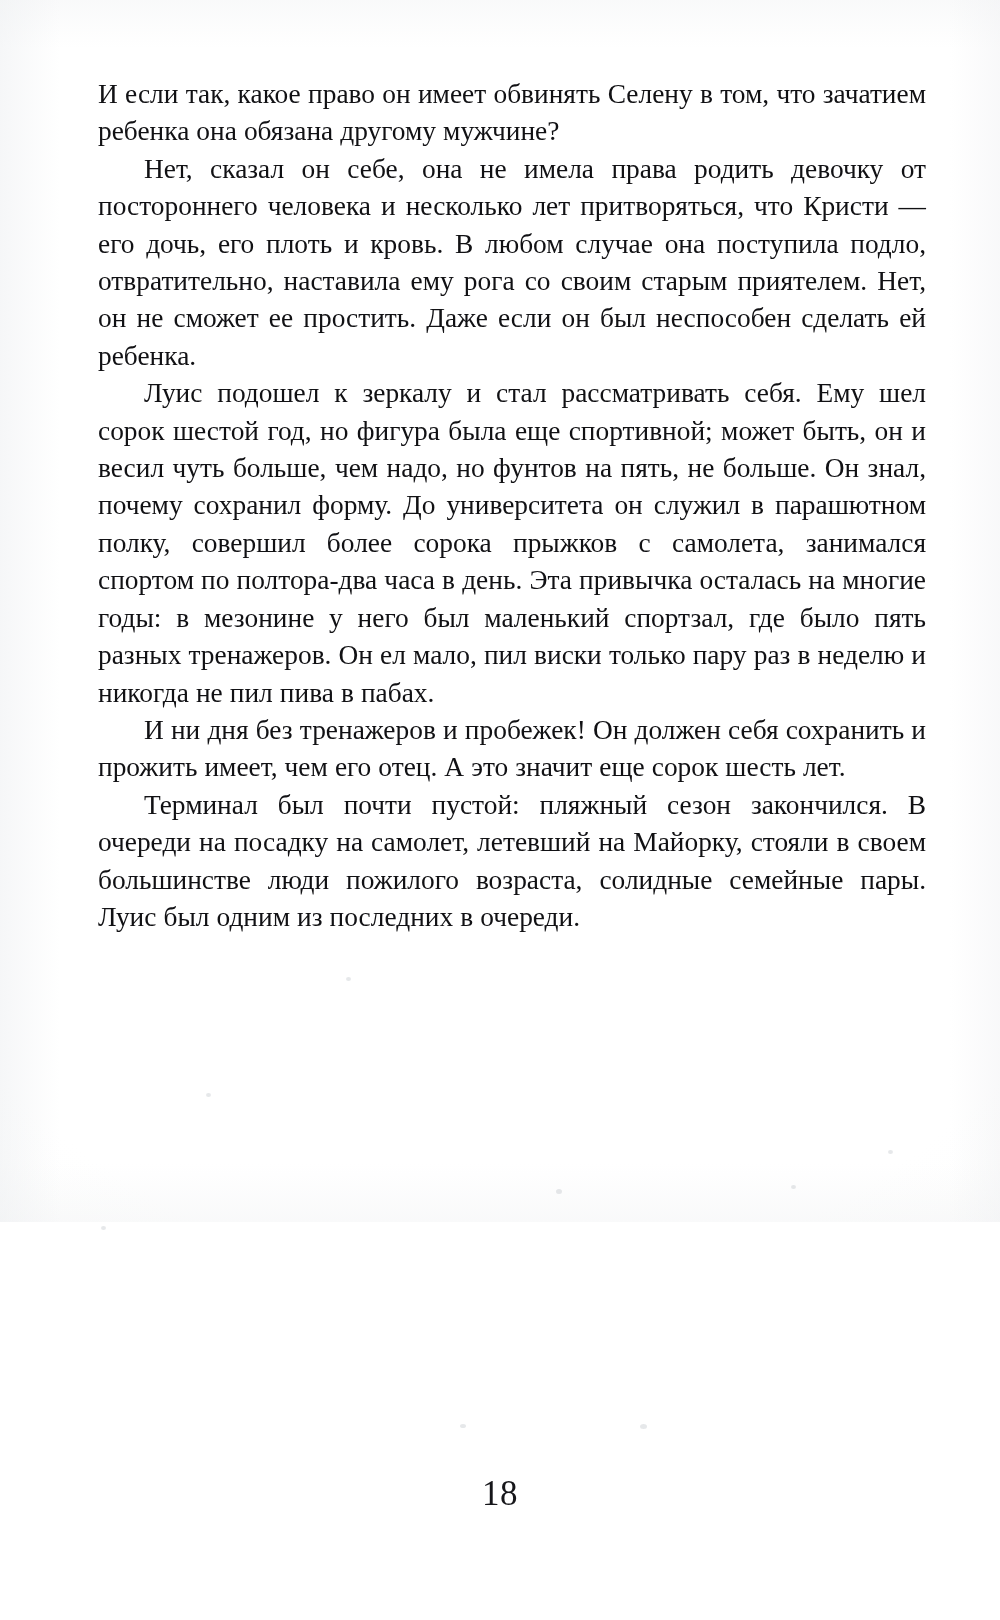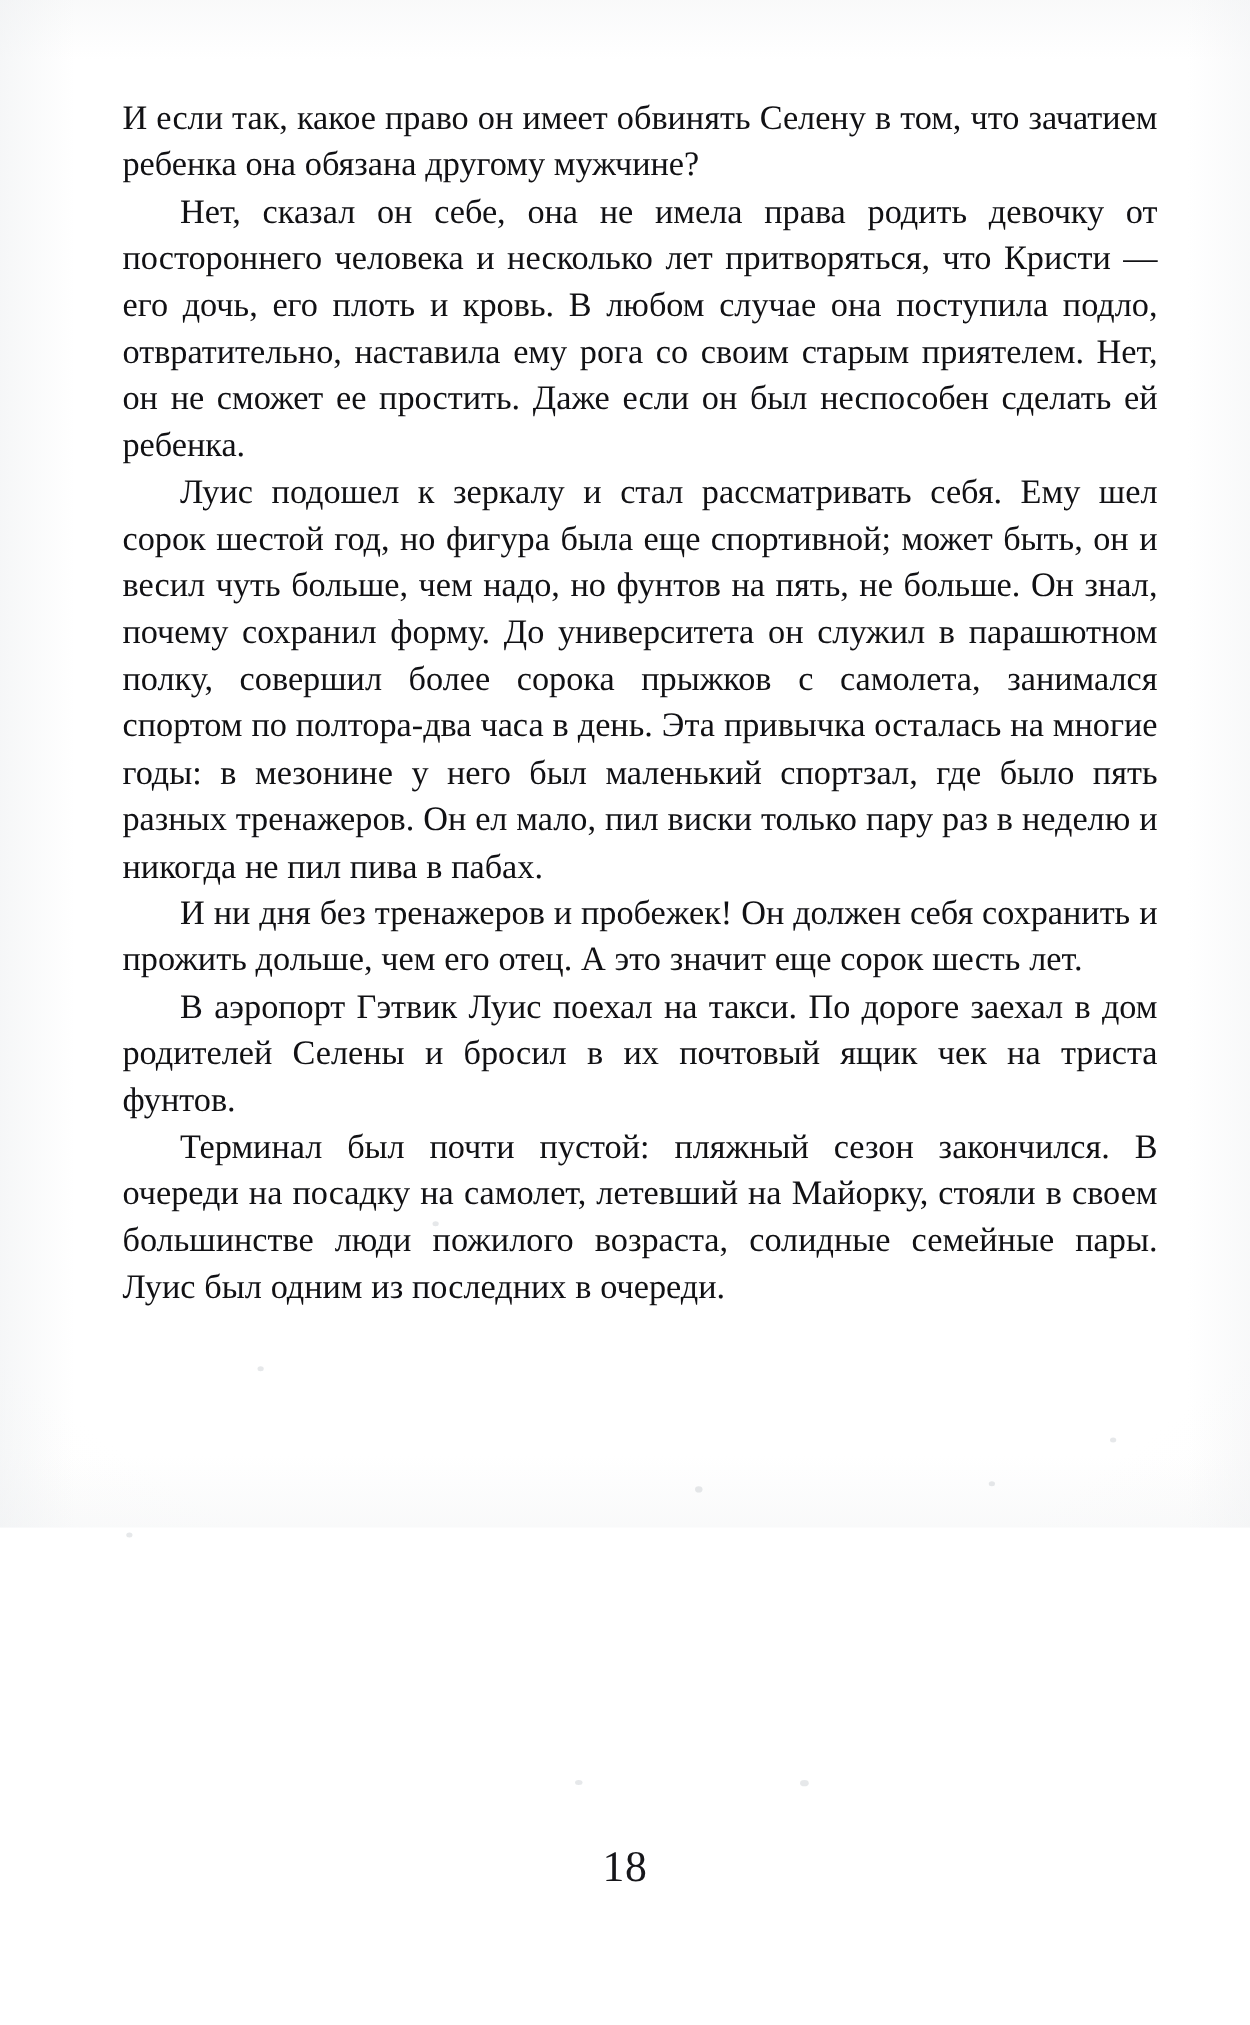--- a/index.html
+++ b/index.html
@@ -90,20 +90,19 @@
   <div class="speck" style="left:640px; top:1424px; width:7px; height:5px;"></div>
   <div class="speck" style="left:460px; top:1424px; width:6px; height:4px;"></div>
   <div class="speck" style="left:346px; top:977px; width:5px; height:4px;"></div>
   <div class="speck" style="left:101px; top:1226px; width:5px; height:4px;"></div>
   <div class="speck" style="left:888px; top:1150px; width:5px; height:4px;"></div>
 
   <div class="text-block">
     <p class="para no-indent">И если так, какое право он имеет обвинять Селену в том, что зачатием ребенка она обязана другому мужчине?</p>
     <p class="para">Нет, сказал он себе, она не имела права родить девочку от постороннего человека и несколько лет притворяться, что Кристи — его дочь, его плоть и кровь. В любом случае она поступила подло, отвратительно, наставила ему рога со своим старым приятелем. Нет, он не сможет ее простить. Даже если он был неспособен сделать ей ребенка.</p>
     <p class="para">Луис подошел к зеркалу и стал рассматривать себя. Ему шел сорок шестой год, но фигура была еще спортивной; может быть, он и весил чуть больше, чем надо, но фунтов на пять, не больше. Он знал, почему сохранил форму. До университета он служил в парашютном полку, совершил более сорока прыжков с самолета, занимался спортом по полтора-два часа в день. Эта привычка осталась на многие годы: в мезонине у него был маленький спортзал, где было пять разных тренажеров. Он ел мало, пил виски только пару раз в неделю и никогда не пил пива в пабах.</p>
-    <p class="para">И ни дня без тренажеров и пробежек! Он должен себя сохранить и прожить дольше, чем его отец. А это значит еще сорок шесть лет.</p>
-    <p class="para">В аэропорт Гэтвик Луис поехал на такси. По дороге заехал в дом родителей Селены и бросил в их почтовый ящик чек на триста фунтов.</p>
+    <p class="para">И ни дня без тренажеров и пробежек! Он должен себя сохранить и прожить имеет, чем его отец. А это значит еще сорок шесть лет.</p>
     <p class="para">Терминал был почти пустой: пляжный сезон закончился. В очереди на посадку на самолет, летевший на Майорку, стояли в своем большинстве люди пожилого возраста, солидные семейные пары. Луис был одним из последних в очереди.</p>
   </div>
 
   <div class="page-number">18</div>
 
 </div>
 
 </body></html>

